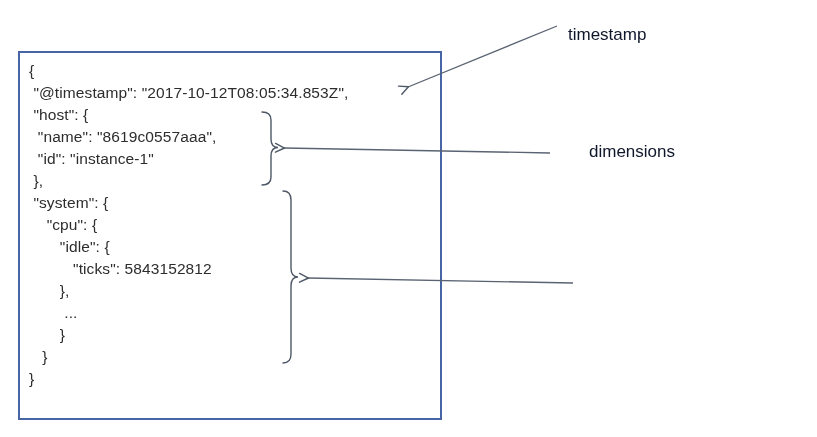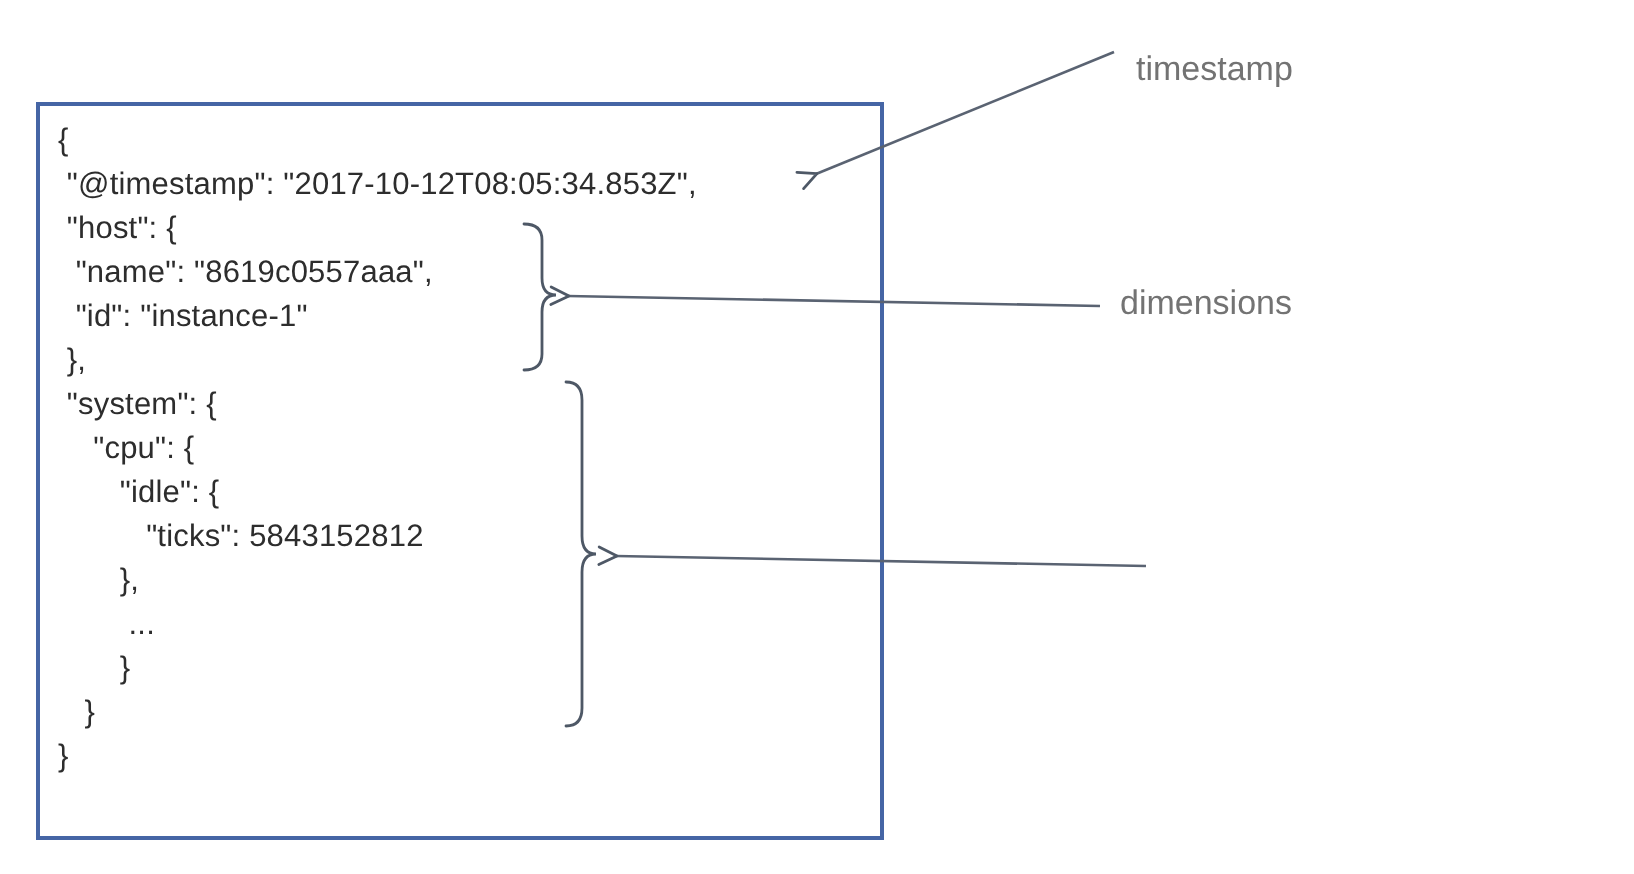--- a/index.html
+++ b/index.html
@@ -39,25 +39,25 @@
     left: 0;
     top: 0;
     width: 817px;
     height: 437px;
     pointer-events: none;
   }
   .anno-label {
     position: absolute;
     font-size: 17px;
     line-height: 20px;
-    color: #737373;
+    color: #0f172a;
     white-space: nowrap;
   }
   .lbl-timestamp  { left: 568px; top: 25px; }
-  .lbl-dimensions { left: 560px; top: 142px; }
+  .lbl-dimensions { left: 589px; top: 142px; }
   .lbl-metric     { left: 590px; top: 271px; }
 </style>
 </head>
 <body>
 
 <div class="canvas">
 
   <div class="doc-box"></div>
 
   <div class="code">

